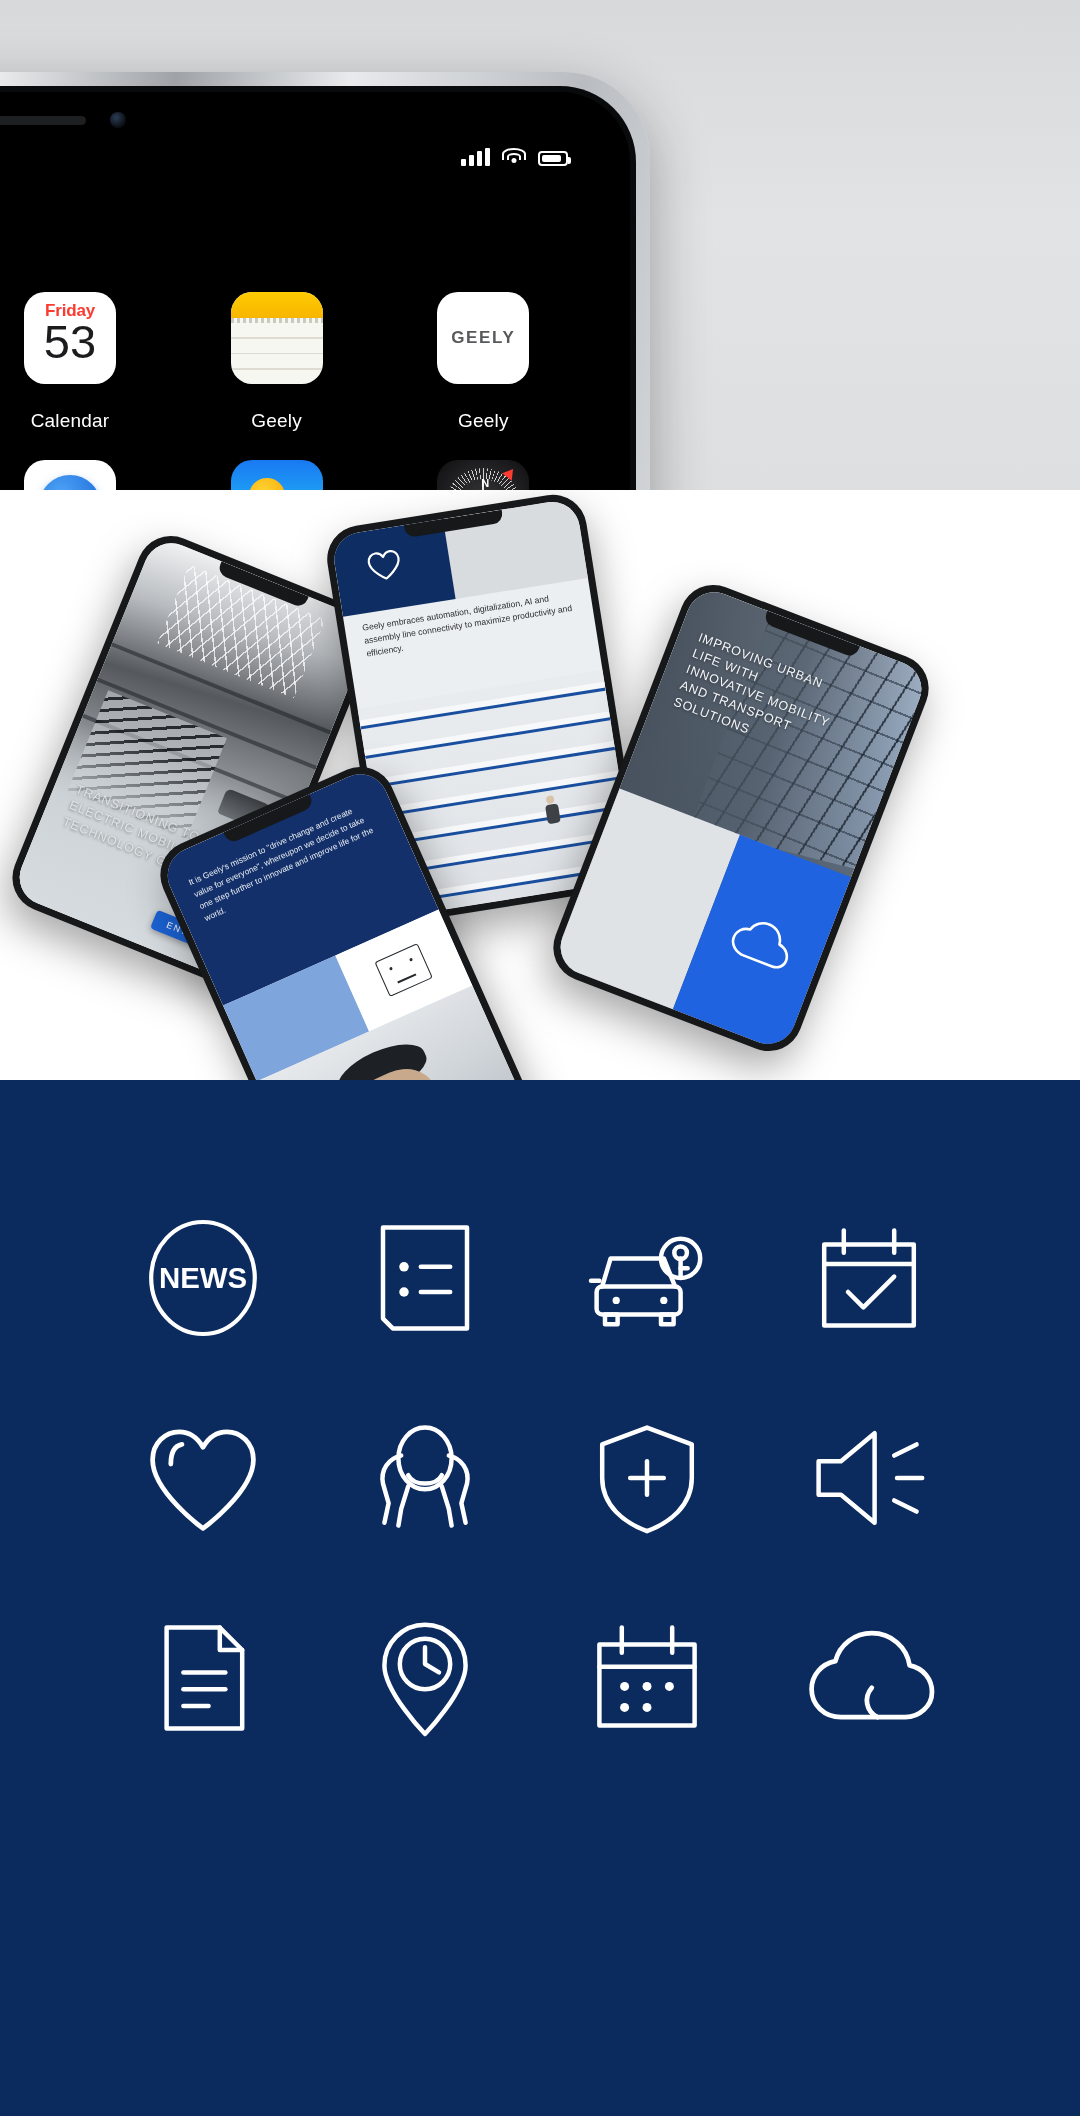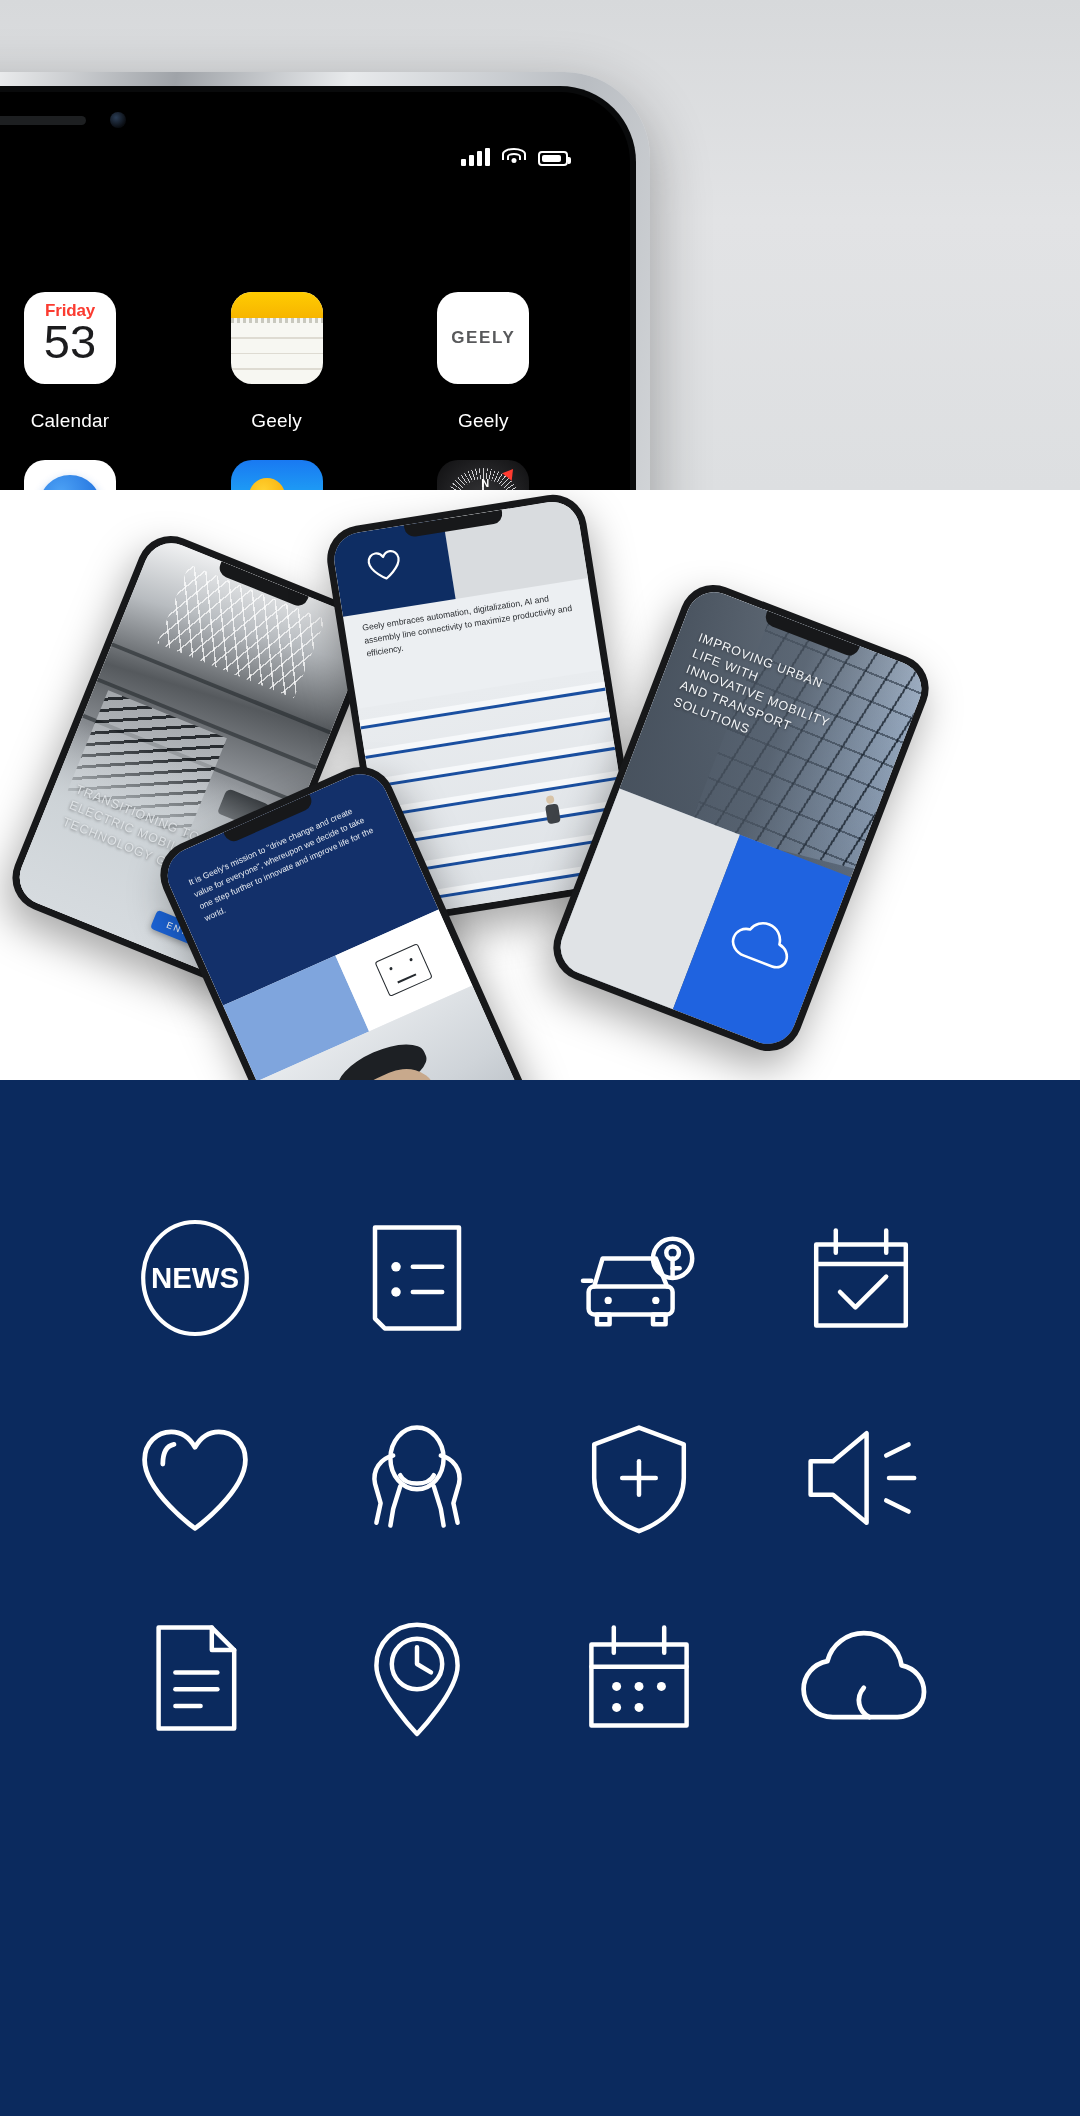--- a/index.html
+++ b/index.html
@@ -171,21 +171,21 @@
      transform:skewY(-7deg); }
   .mk-d .shade { position:absolute; left:0; right:0; top:0; bottom:46%;
      background:linear-gradient(90deg,rgba(70,80,92,.96) 0%,rgba(72,82,94,.78) 52%,rgba(74,84,96,.06) 100%); }
   .mk-d .lgrey { position:absolute; left:0; top:54%; width:52%; bottom:0; background:#e0e3e6; }
   .mk-d .bblue { position:absolute; right:0; top:54%; width:48%; bottom:0; background:#1f63e0;
      display:flex; align-items:center; justify-content:center; }
   .mk-d .cloud-ic { width:54%; height:40%; }
 
   
   .sec-icons { position:relative; width:1080px; height:1036px; background:#0b2a5e; }
-  .icon-grid { position:absolute; left:84px; top:98px; width:888px;
+  .icon-grid { position:absolute; left:92px; top:98px; width:888px;
      display:grid; grid-template-columns:repeat(4,1fr); grid-template-rows:repeat(3,200px);
      justify-items:center; align-items:center; }
   .ig-cell { width:140px; height:140px; display:flex; align-items:center; justify-content:center; }
   .ig-cell svg { width:100%; height:100%; }
   .news-txt { font-size:21px; fill:#fff; font-family:"Liberation Sans", sans-serif; font-weight:600; }
 </style>
 </head>
 <body>
 
 <div class="sec-home">

